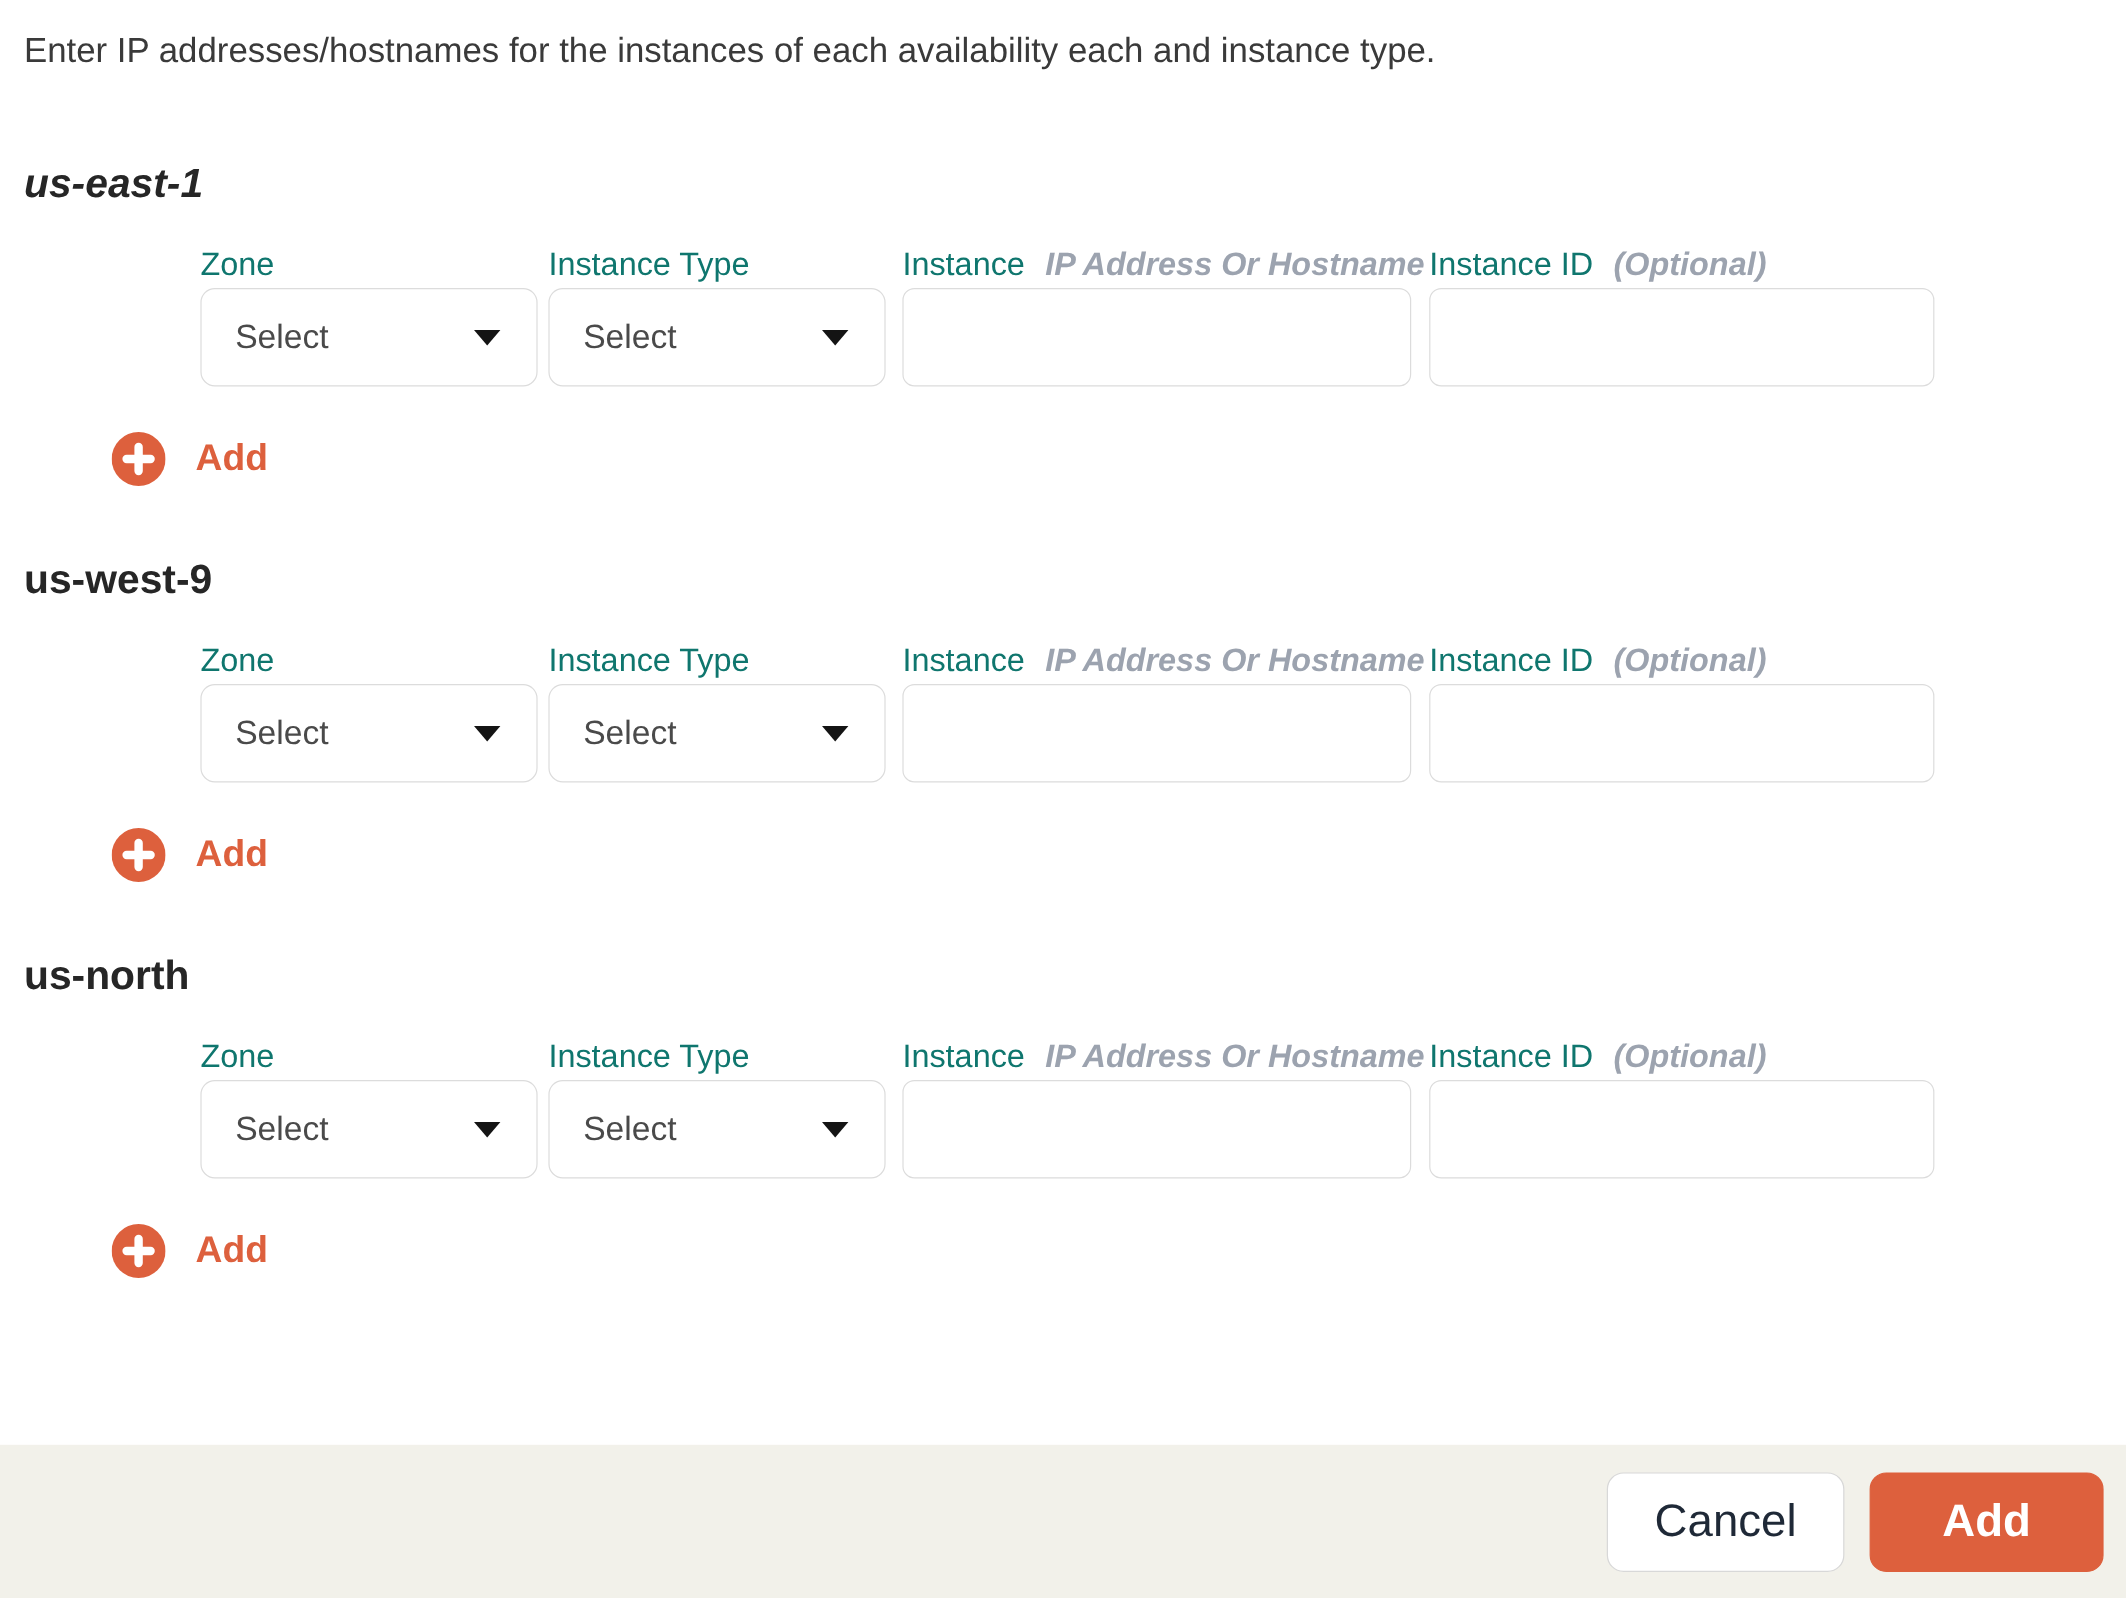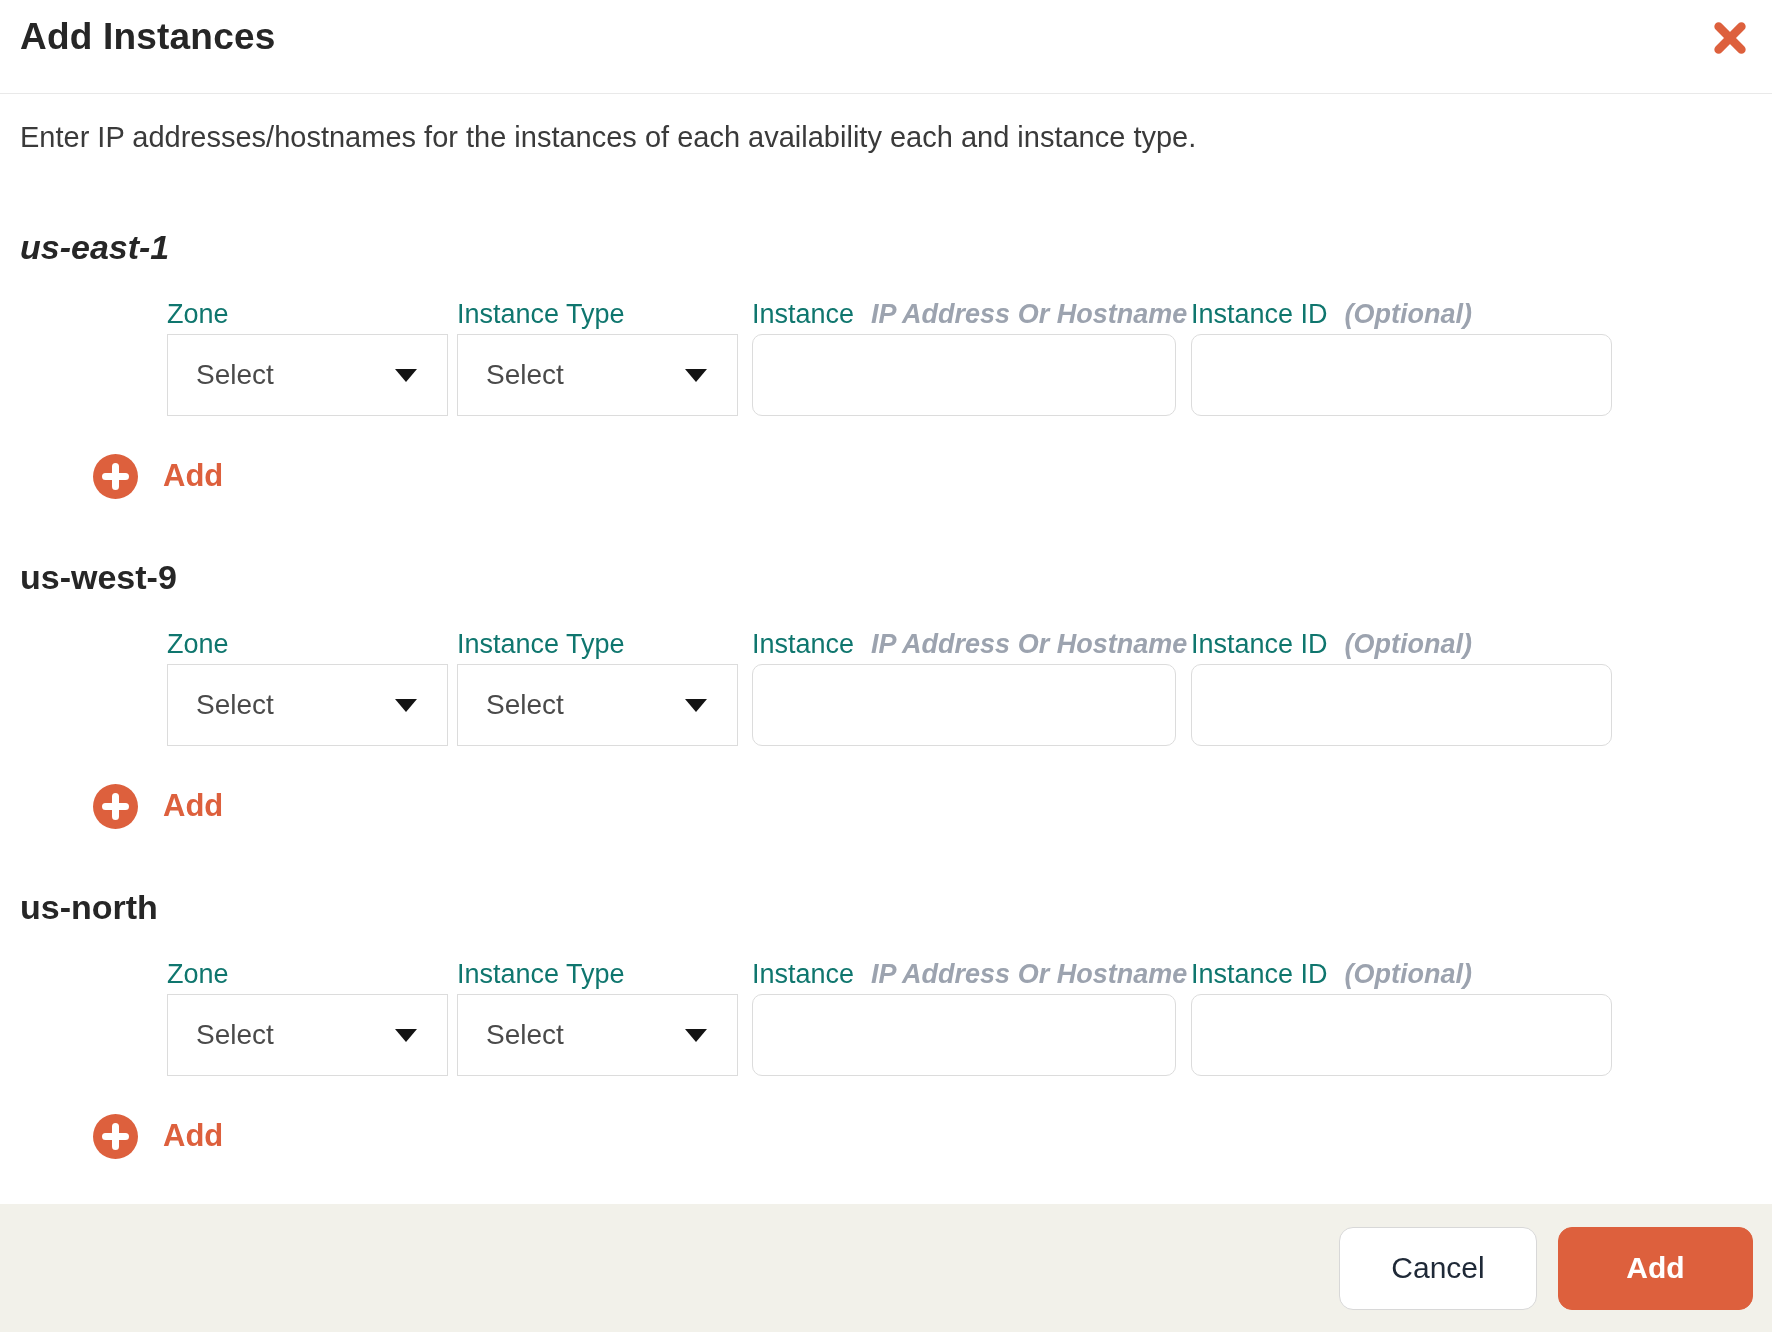--- a/index.html
+++ b/index.html
@@ -30,53 +30,43 @@
 
   .row-labels{display:flex;margin:34px 0 0 147px;font-size:27px;line-height:28px;}
   .col-zone{width:290px;}
   .col-type{width:295px;}
   .col-instance{width:439px;}
   .col-id{width:421px;}
   .lbl{color:#0f766e;}
   .hint{color:var(--hint-gray);font-style:italic;margin-left:17px;font-weight:bold;}
 
   .row-fields{display:flex;align-items:flex-start;margin:6px 0 0 147px;}
-  .select{position:relative;width:281px;height:82px;border:1px solid var(--field-border);border-radius:0;background:#fff;display:flex;align-items:center;padding:0 60px 0 28px;cursor:pointer;}
+  .select{position:relative;width:281px;height:82px;border:1px solid var(--field-border);border-radius:12px;background:#fff;display:flex;align-items:center;padding:0 60px 0 28px;cursor:pointer;}
   .select-value{font-size:28px;color:#4A4A4A;}
   .caret{position:absolute;right:30px;top:50%;margin-top:-6px;width:0;height:0;border-left:11px solid transparent;border-right:11px solid transparent;border-top:13px solid #141414;}
   .sel-zone{margin-right:9px;}
   .sel-type{margin-right:14px;}
   .txt{height:82px;border:1px solid var(--field-border);border-radius:10px;background:#fff;font-size:28px;color:#333;padding:0 20px;outline:none;}
   .txt-instance{width:424px;margin-right:15px;}
   .txt-id{width:421px;}
 
   .add-row{display:flex;align-items:center;gap:25px;margin:38px 0 0 73px;height:44px;border:none;background:transparent;padding:0;cursor:pointer;}
   .add-row-text{font-size:31px;font-weight:700;color:var(--accent);}
 
   
   .modal-footer{flex:0 0 auto;height:128px;background:var(--footer-bg);display:flex;align-items:center;justify-content:flex-end;gap:21px;padding-right:19px;}
-  .btn{height:83px;border-radius:14px;font-size:30px;font-family:inherit;cursor:pointer;display:flex;align-items:center;justify-content:center;}
+  .btn{height:83px;border-radius:14px;font-size:38px;font-family:inherit;cursor:pointer;display:flex;align-items:center;justify-content:center;}
   .btn-cancel{width:198px;background:#fff;border:1px solid var(--border);color:#1F2937;font-weight:400;}
   .btn-add{width:195px;background:var(--accent);border:1px solid var(--accent);color:#fff;font-weight:700;}
 </style>
 </head>
 <body>
 
 <div class="modal">
 
-  <div class="modal-header">
-    <div class="modal-title">Add Instances</div>
-    <button class="close-btn">
-      <span style="display:flex;">
-        <svg width="38" height="38" viewBox="0 0 24 24">
-            <path d="M4.8 4.8 L19.2 19.2 M19.2 4.8 L4.8 19.2" stroke="#DD603D" stroke-width="5.4" stroke-linecap="round" fill="none"></path>
-          </svg>
-      </span>
-    </button>
-  </div>
 
   <div class="content">
     <div class="description">Enter IP addresses/hostnames for the instances of each availability each and instance type.</div>
 
     <section>
       <h2 class="section-title first">us-east-1</h2>
       <div class="row-labels">
         <div class="col-zone"><span class="lbl">Zone</span></div>
         <div class="col-type"><span class="lbl">Instance Type</span></div>
         <div class="col-instance"><span class="lbl">Instance</span><span class="hint">IP Address Or Hostname</span></div>

